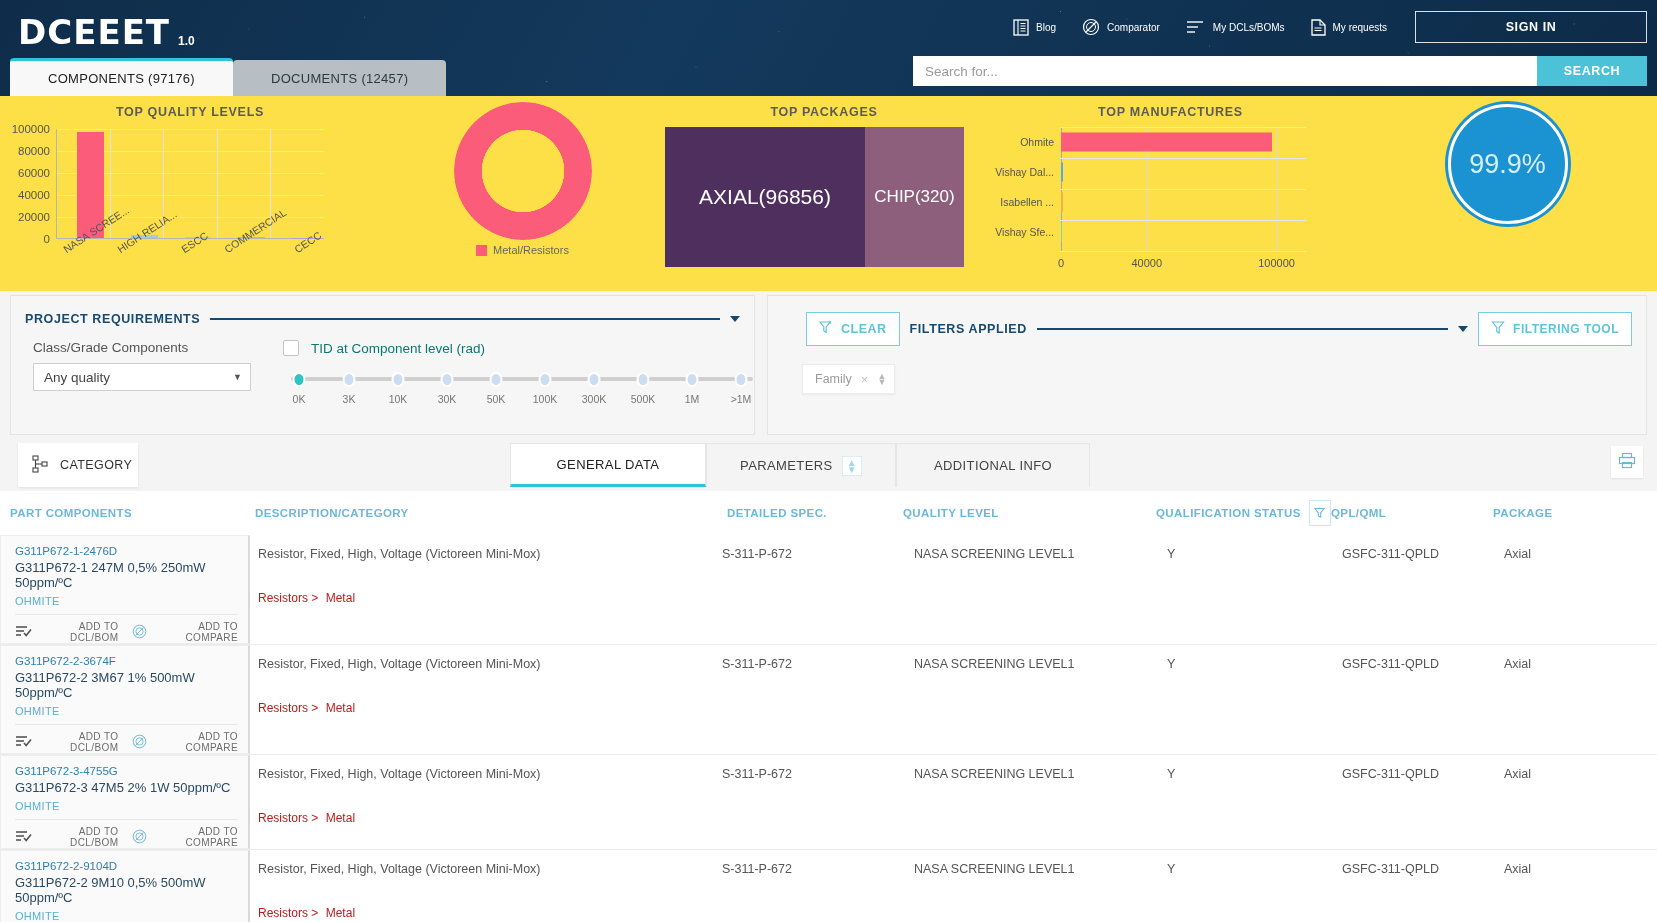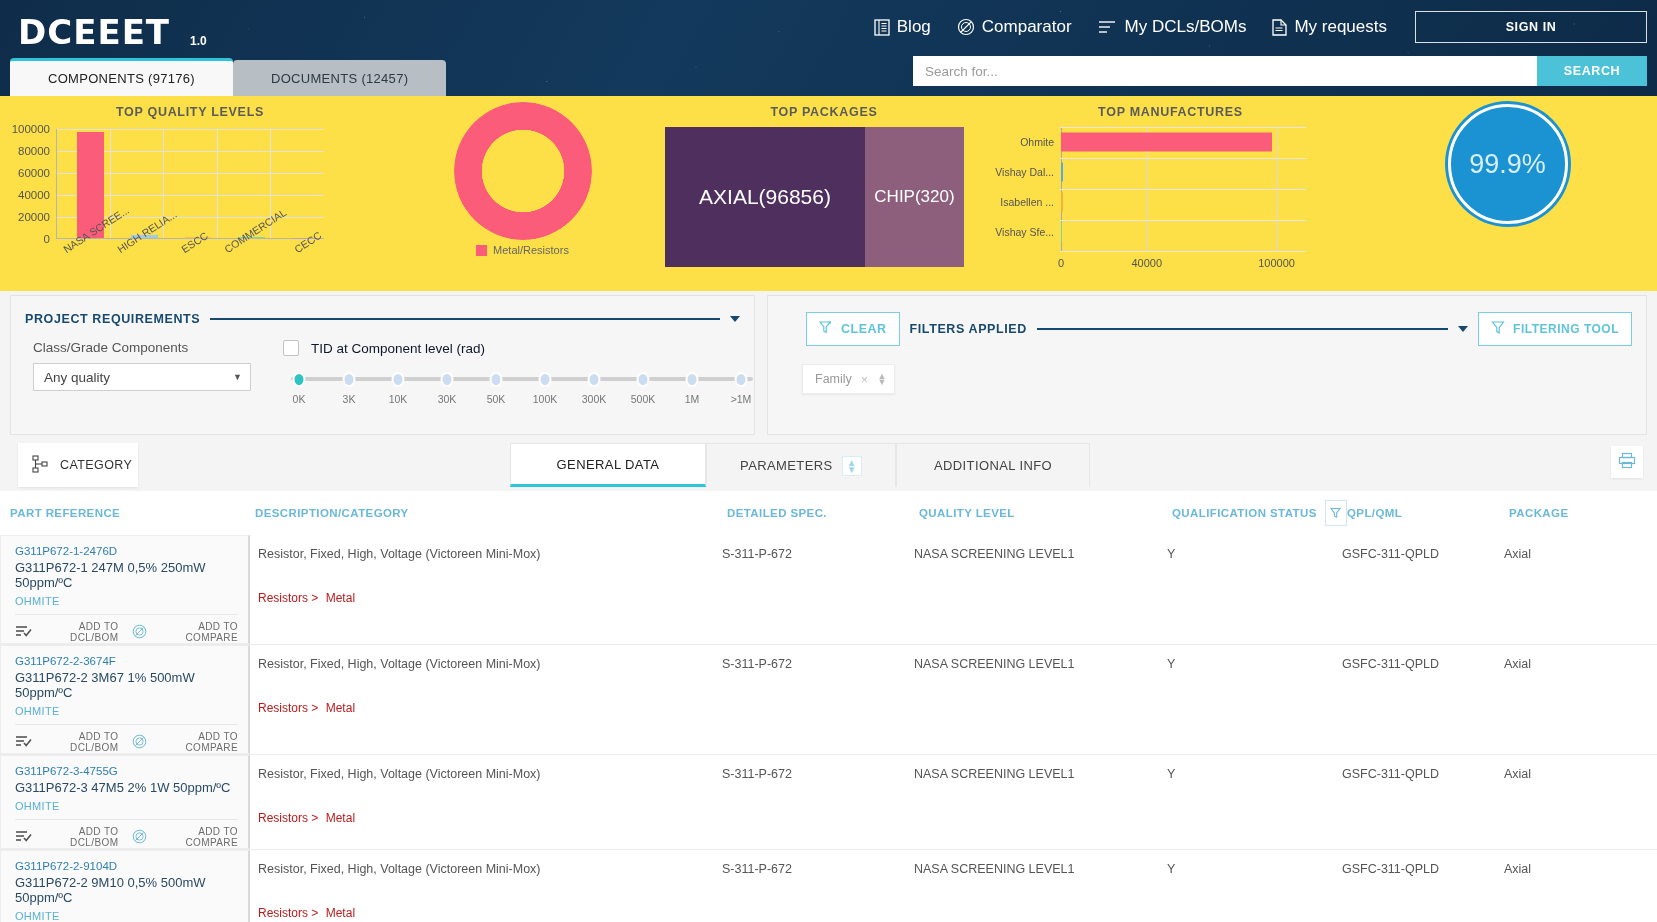--- a/index.html
+++ b/index.html
@@ -35,24 +35,24 @@
       radial-gradient(1px 1px at 95% 25%, rgba(140,200,230,.4), transparent),
       radial-gradient(1px 1px at 12% 40%, rgba(140,200,230,.3), transparent);
     pointer-events:none;
   }
 
   .logo { position:absolute; left:18px; top:12px; display:flex; align-items:flex-end; z-index:3;}
   .logo-text {
     color:#fff; font-size:34px; font-weight:700; letter-spacing:1px;
     font-family:"DejaVu Sans", sans-serif;
   }
-  .logo-ver { color:#fff; font-size:12px; font-weight:700; margin-left:20px; margin-bottom:4px;}
+  .logo-ver { color:#fff; font-size:12px; font-weight:700; margin-left:8px; margin-bottom:4px;}
 
   .nav { position:absolute; right:0; top:0; height:54px; display:flex; align-items:center; gap:0px; padding-right:10px; z-index:3;}
-  .nav-item { display:flex; align-items:center; gap:7px; color:#fff; font-size:17px; margin-left:26px; cursor:pointer; white-space:nowrap;}
+  .nav-item { display:flex; align-items:center; gap:7px; color:#fff; font-size:10px; margin-left:26px; cursor:pointer; white-space:nowrap;}
   .nav-item svg { display:block; }
   .signin {
     margin-left:28px; border:1px solid rgba(255,255,255,.85);
     color:#fff; font-size:12.5px; font-weight:700; letter-spacing:.6px;
     width:232px; height:32px; display:flex; align-items:center; justify-content:center;
     cursor:pointer;
   }
 
   
   .toptabs { position:absolute; left:10px; bottom:0; display:flex; align-items:flex-end; z-index:3;}
@@ -153,21 +153,21 @@
   .field-label { font-size:13.5px; color:#555; margin-bottom:8px; }
   .select {
     width:218px; height:28px; background:#fff; border:1px solid #cfcfcf;
     display:flex; align-items:center; justify-content:space-between;
     padding:0 8px 0 10px; font-size:13.5px; color:#444; cursor:pointer;
   }
   .select-caret{ font-size:9px; color:#555;}
 
   .chkrow { display:flex; align-items:center; gap:12px; }
   .chk { width:16px; height:16px; border:1px solid #c4c4c4; background:#fff; border-radius:2px; cursor:pointer;}
-  .chk-label { font-size:13.5px; color:#0f172a; }
+  .chk-label { font-size:13.5px; color:#0f766e; }
 
   .slider { position:relative; margin-top:16px; width:470px; height:14px;}
   .slider-track { position:absolute; left:8px; right:0; top:5px; height:4px; background:#cfcfcf; border-radius:2px;}
   .slider-dot {
     position:absolute; top:0; width:13px; height:15px; border-radius:50%;
     background:#ccddf1; border:2px solid #fff; transform:translateX(-50%); cursor:pointer;
   }
   .slider-dot.active { background:#2ec4c4; }
   .slider-ticks { position:relative; width:470px; margin-top:7px; height:14px;}
   .tick { position:absolute; font-size:10.5px; color:#777; transform:translateX(-50%); }
@@ -527,23 +527,23 @@
           <rect x="1.5" y="5.5" width="15" height="6" fill="none" stroke="#6bb8d8" stroke-width="1.2"></rect>
           <rect x="4.5" y="10.5" width="9" height="5" fill="none" stroke="#6bb8d8" stroke-width="1.2"></rect>
         </svg>
     </span>
   </div>
 </div>
 
 <div class="table">
 
   <div class="thead">
-    <div class="th" style="width:245px">PART REFERENCE</div>
+    <div class="th" style="width:245px">PART COMPONENTS</div>
     <div class="th" style="width:472px">DESCRIPTION/CATEGORY</div>
-    <div class="th" style="width:192px">DETAILED SPEC.</div>
+    <div class="th" style="width:176px">DETAILED SPEC.</div>
     <div class="th" style="width:253px">QUALITY LEVEL</div>
     <div class="th" style="width:175px">
       <span>QUALIFICATION STATUS</span>
       <span class="th-filter">
         <svg width="11" height="12" viewBox="0 0 11 12">
             <path d="M1 1.5h9L6.7 5.8v4.4L4.3 9V5.8z" fill="none" stroke="#6bb8d8" stroke-width="1.1"></path>
           </svg>
       </span>
     </div>
     <div class="th" style="width:162px">QPL/QML</div>

